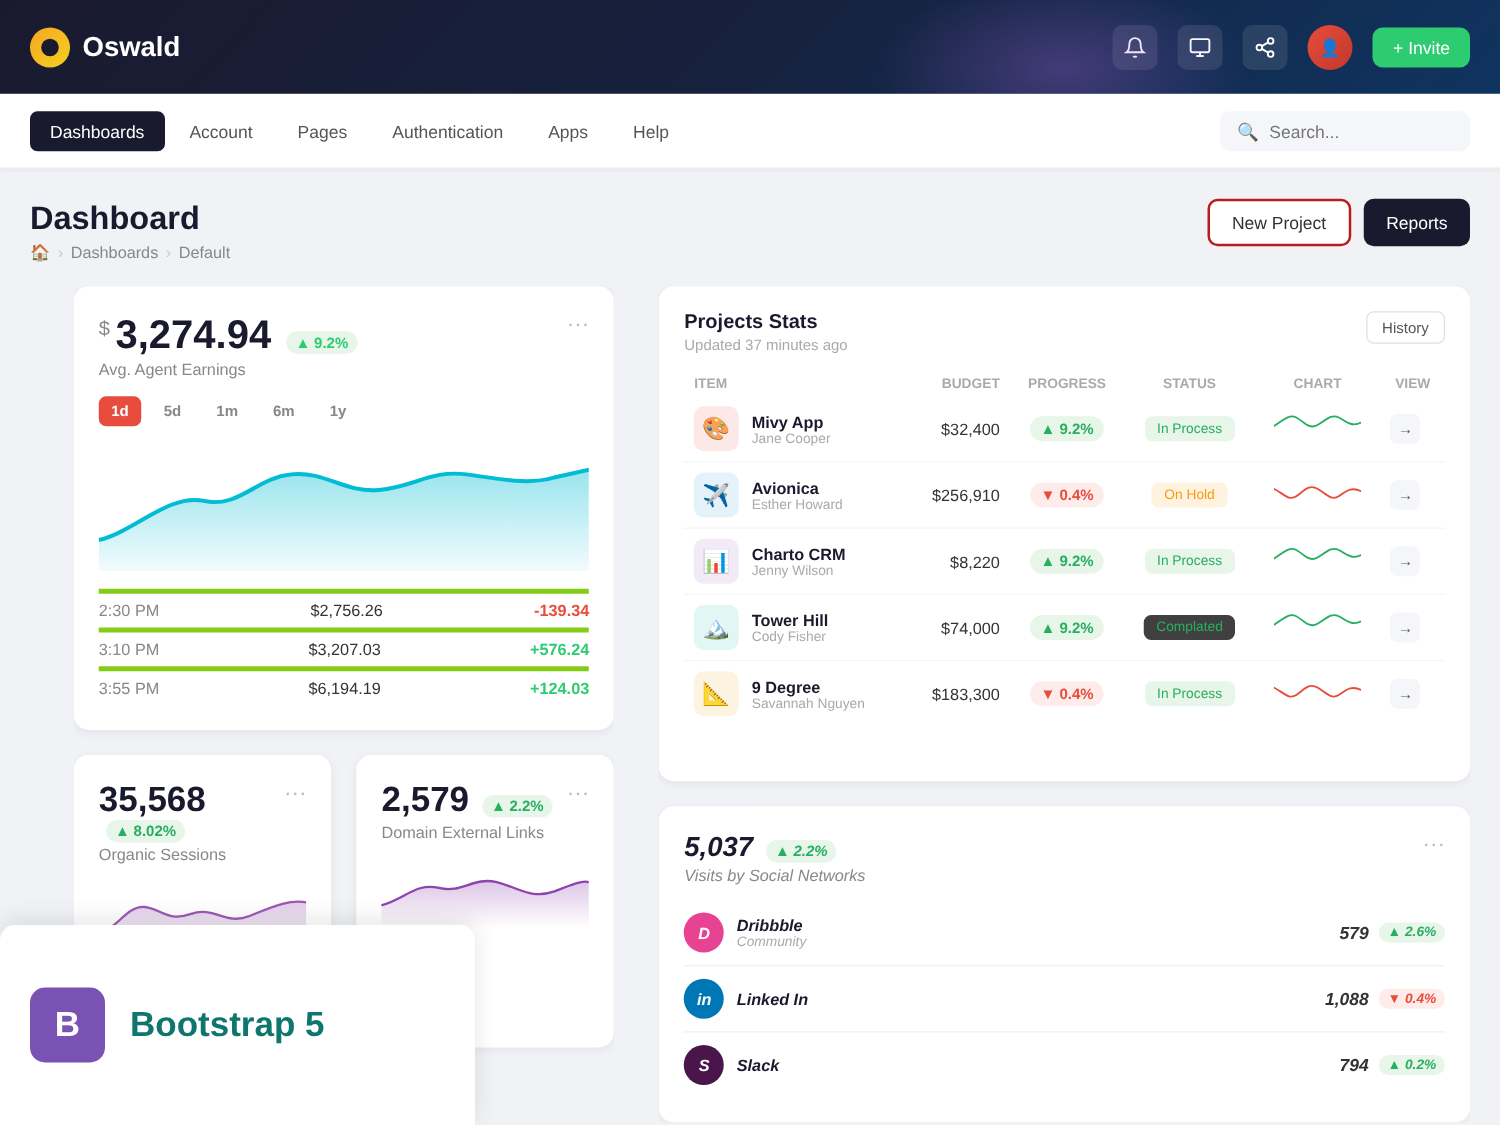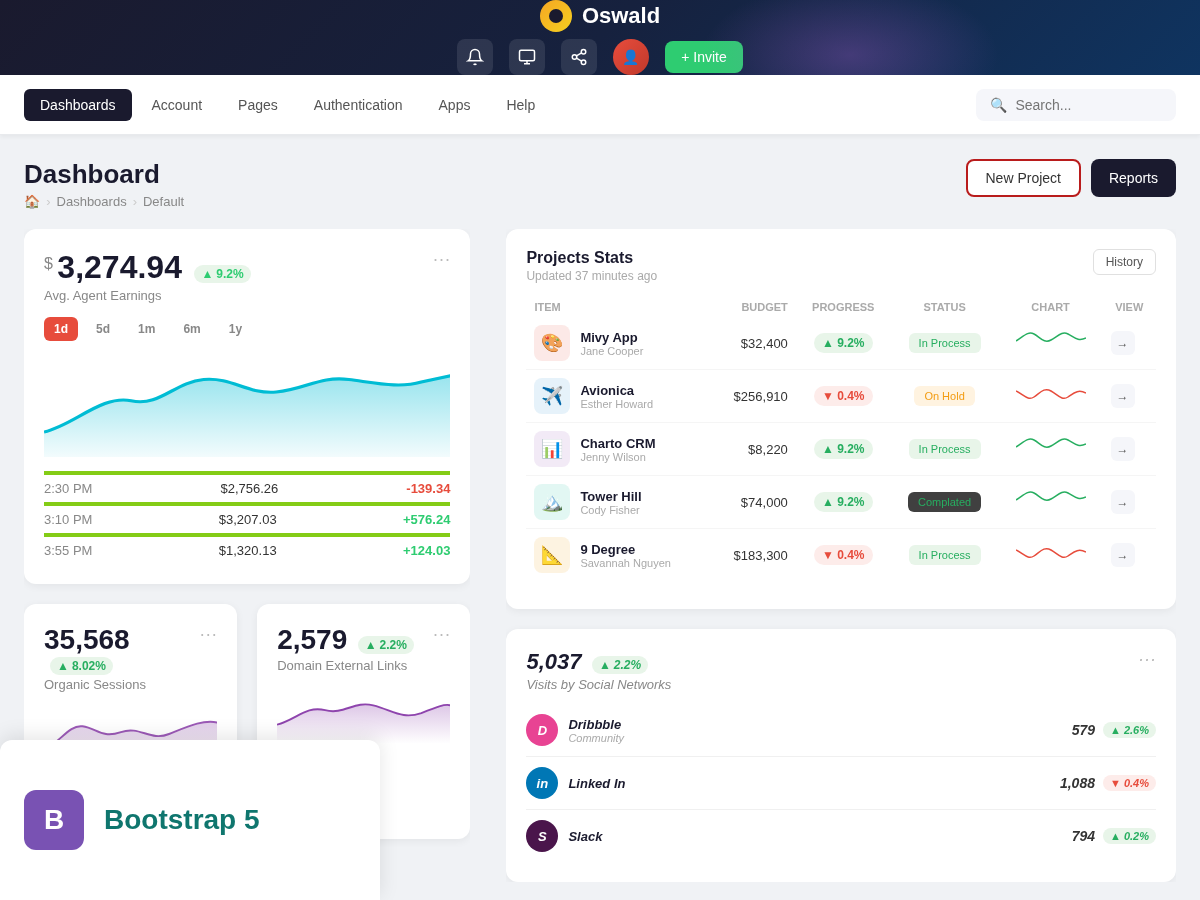--- a/index.html
+++ b/index.html
@@ -8,21 +8,20 @@
     
     .top-header {
       background: linear-gradient(135deg, #1a1a2e 0%, #16213e 50%, #0f3460 100%);
       height: 75px;
       display: flex;
       align-items: center;
       padding: 0 24px;
       justify-content: space-between;
       position: relative;
       overflow: hidden;
-      flex-direction: column;
     }
     .top-header::before {
       content: '';
       position: absolute;
       top: -20px; right: 200px;
       width: 300px; height: 150px;
       border-radius: 50%;
       background: radial-gradient(ellipse, rgba(180,100,220,0.3) 0%, transparent 70%);
       pointer-events: none;
     }
@@ -80,21 +79,21 @@
       background: #f5f6fa; border-radius: 8px;
       padding: 8px 14px; width: 200px;
     }
     .nav-search input {
       border: none; background: transparent; outline: none;
       font-size: 14px; color: #666; width: 100%;
     }
 
     
     .main-content {
-      padding: 24px 24px 16px;
+      padding: 24px 24px 0;
       height: calc(900px - 135px);
       overflow: hidden;
       position: relative;
     }
 
     
     .page-header {
       display: flex; align-items: flex-start;
       justify-content: space-between;
       margin-bottom: 20px;
@@ -336,21 +335,21 @@
         <span class="breadcrumb-separator">›</span>
         <span class="breadcrumb-link">Default</span>
       </div>
     </div>
     <div class="page-actions">
       <button class="btn-new-project">New Project</button>
       <button class="btn-reports">Reports</button>
     </div>
   </div>
 
-  <div style="display: grid; grid-template-columns: 1fr 1.5fr; gap: 36px; height: calc(100% - 72px);">
+  <div style="display: grid; grid-template-columns: 1fr 1.5fr; gap: 36px; height: calc(100% - 72px); margin-left: 35px;">
 
     <div style="display:flex; flex-direction:column; gap:20px; overflow:hidden;">
 
       <div class="card earnings-card">
         <div style="display:flex; justify-content:space-between;">
           <div>
             <div>
               <span class="earnings-currency">$</span>
               <span class="earnings-amount">3,274.94</span>
               <span class="earnings-badge">
@@ -390,21 +389,21 @@
             <span class="earnings-val">$2,756.26</span>
             <span class="earnings-change negative">-139.34</span>
           </div>
           <div class="earnings-row">
             <span class="earnings-time">3:10 PM</span>
             <span class="earnings-val">$3,207.03</span>
             <span class="earnings-change positive">+576.24</span>
           </div>
           <div class="earnings-row">
             <span class="earnings-time">3:55 PM</span>
-            <span class="earnings-val">$1,320.13</span>
+            <span class="earnings-val">$6,194.19</span>
             <span class="earnings-change positive">+124.03</span>
           </div>
         </div>
       </div>
 
       <div style="display:grid; grid-template-columns:1fr 1fr; gap:20px;">
 
         <div class="card">
           <div style="display:flex; justify-content:space-between;">
             <div>

